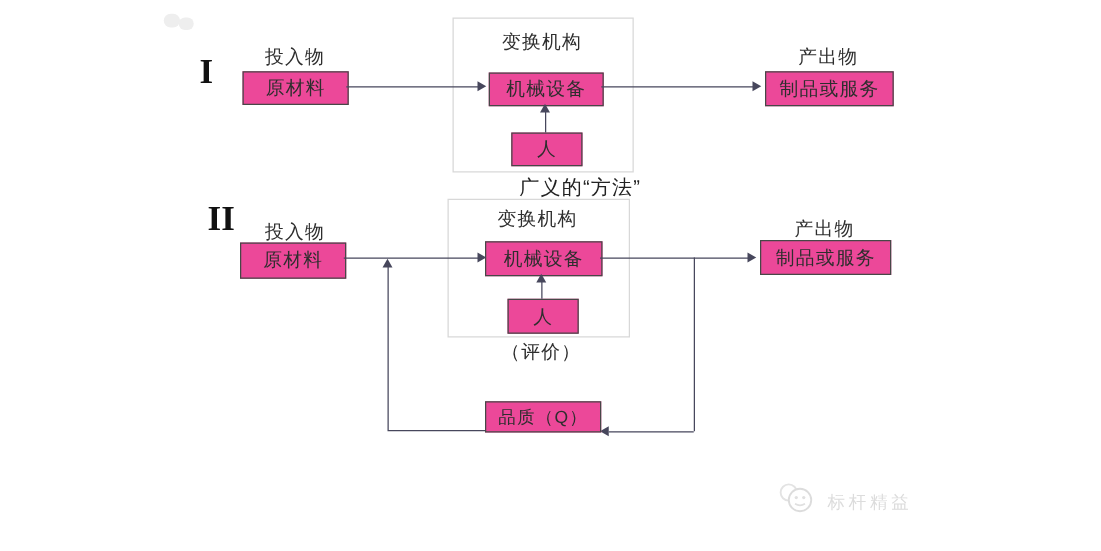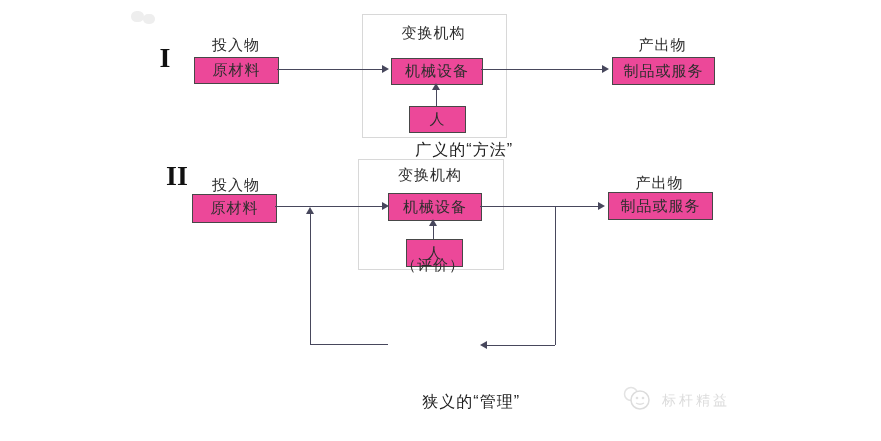--- a/index.html
+++ b/index.html
@@ -86,23 +86,23 @@
   <div class="arr-u" style="left:429px;top:219px;"></div>
 
   <div class="vline" style="left:555px;top:206px;height:139px;"></div>
   <div class="hline" style="left:487px;top:345px;width:68px;"></div>
   <div class="arr-l" style="left:480px;top:341px;"></div>
 
   <div class="hline" style="left:310px;top:344px;width:78px;"></div>
   <div class="vline" style="left:310px;top:212px;height:132px;"></div>
   <div class="arr-u" style="left:306px;top:207px;"></div>
 
-  <div class="lbl" style="left:373px;top:256px;width:120px;">（评价）</div>
+  <div class="lbl" style="left:373px;top:272px;width:120px;">（评价）</div>
+  <div class="box" style="left:388px;top:321px;width:91px;height:23px;font-size:14px;">品质（Q）</div>
 
-  <div class="caption" style="left:360px;top:392px;width:160px;">狭义的“管理”</div>
 
   <div class="watermark" style="left:620px;top:384px;">
     <span>
       <svg width="36" height="30" viewBox="0 0 36 30" fill="none">
         <circle cx="11" cy="10" r="6.5" stroke="#e3e3e3" stroke-width="1.5"></circle>
         <circle cx="20" cy="16" r="9" stroke="#dcdcdc" stroke-width="1.5" fill="#fff"></circle>
         <circle cx="17" cy="14" r="1.3" fill="#e0e0e0"></circle>
         <circle cx="23" cy="14" r="1.3" fill="#e0e0e0"></circle>
         <path d="M16 19 q4 2.5 8 0" stroke="#e0e0e0" stroke-width="1.3" fill="none"></path>
       </svg>

